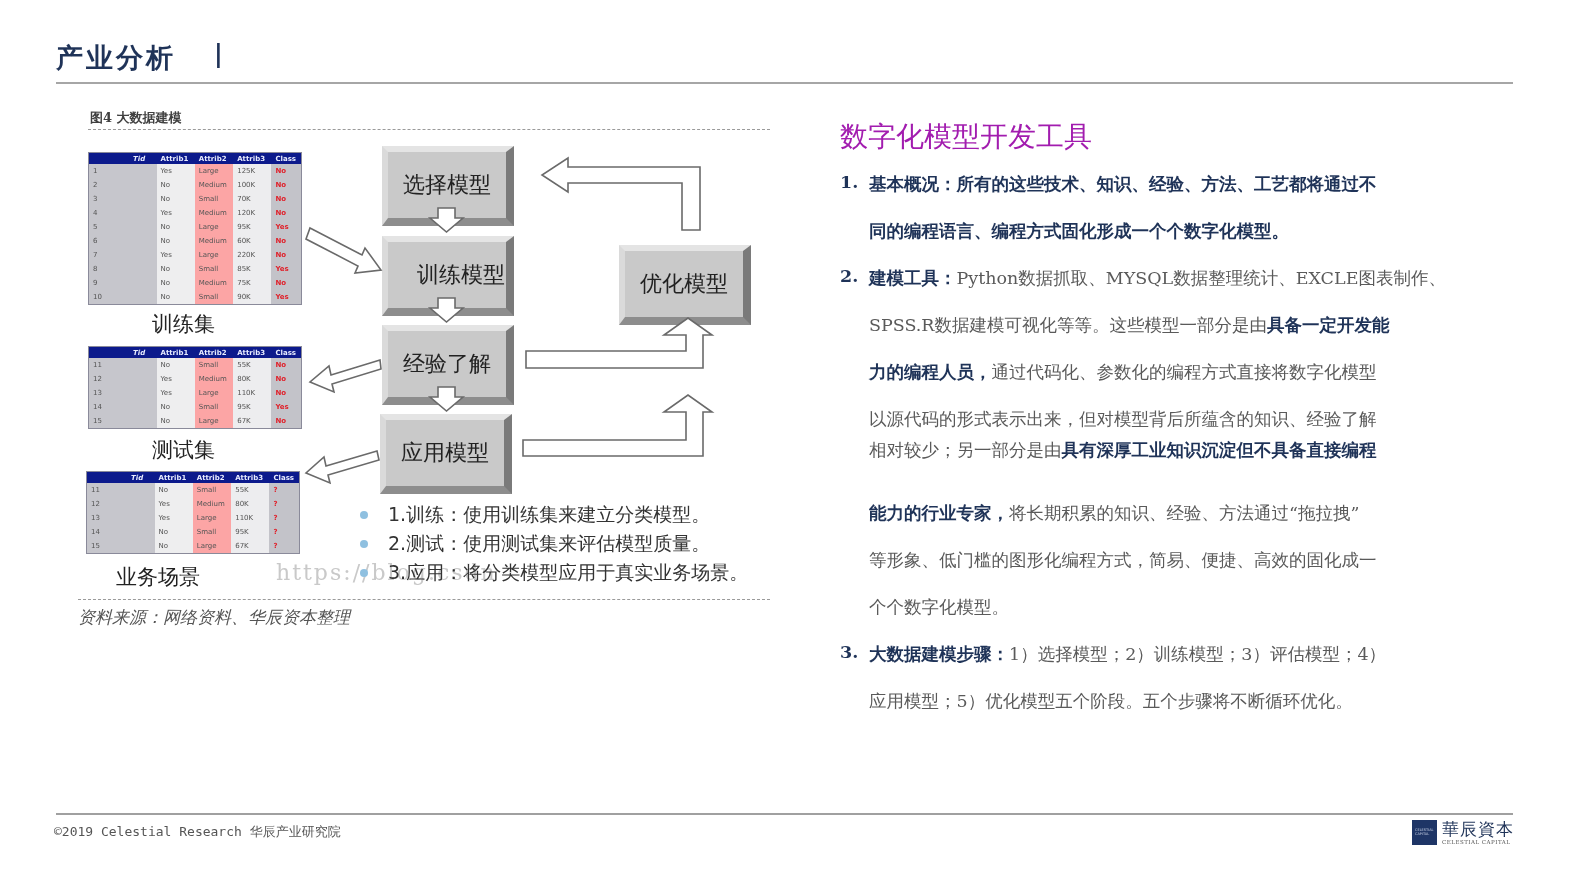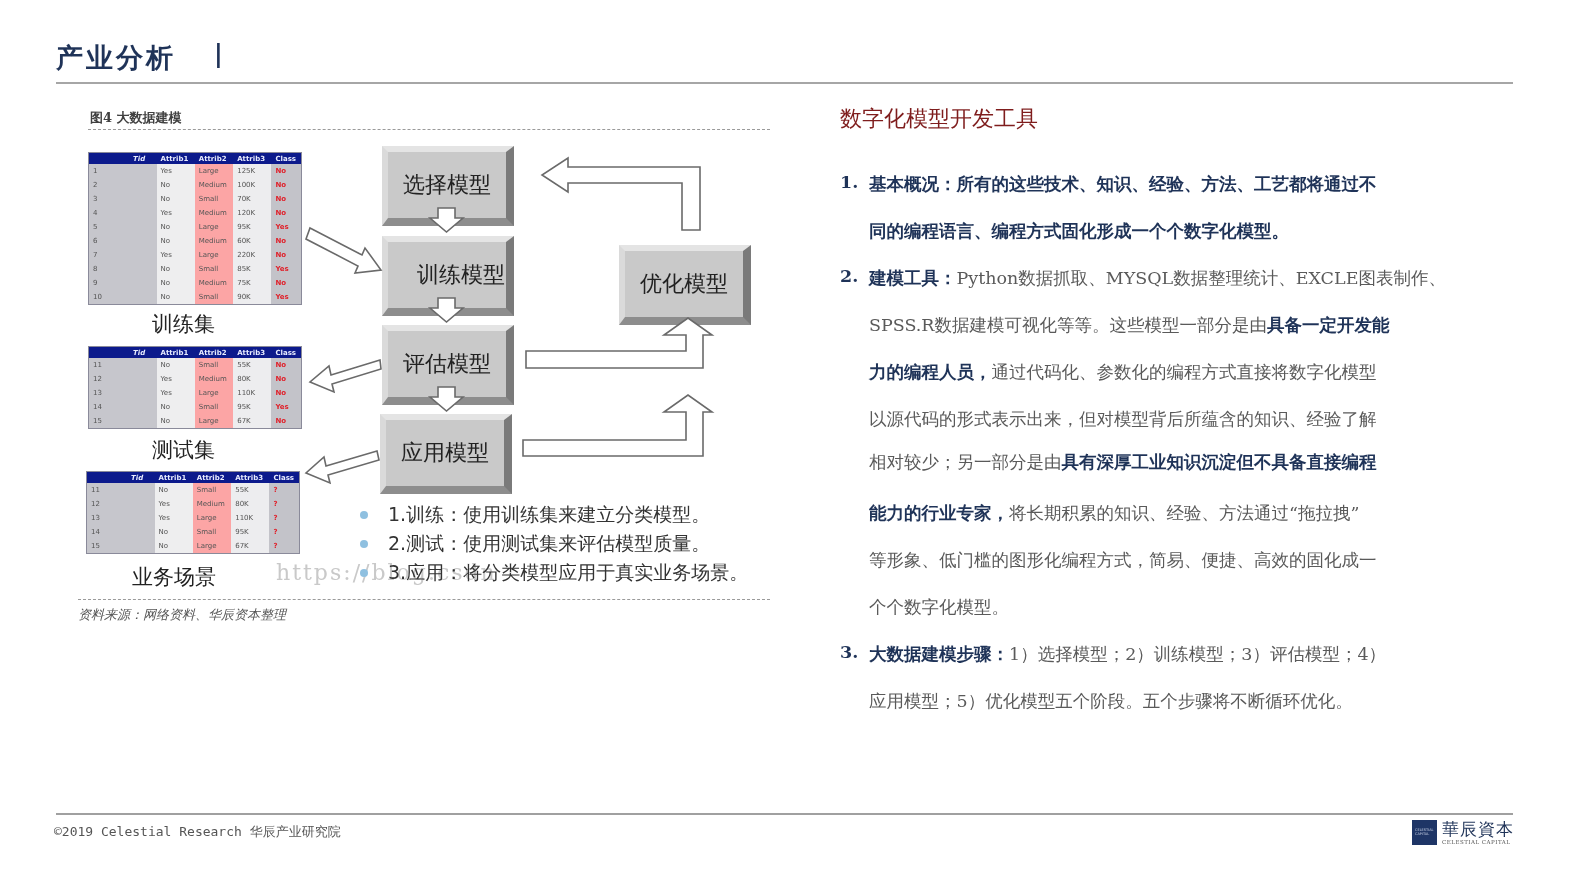--- a/index.html
+++ b/index.html
@@ -11,21 +11,21 @@
   .header .section { font-family: "DejaVu Sans", "Liberation Sans", sans-serif; font-weight: bold; font-size: 27px; color: #1f3358; letter-spacing: 3px; }
   .header .sep { font-family: "DejaVu Sans", sans-serif; font-weight: bold; font-size: 24px; color: #1f3358; margin: 0 16px 0 14px; }
   .header .title { font-size: 21px; color: #1f3358; }
   .header-rule { position: absolute; left: 56px; top: 82px; width: 1457px; height: 2px; background: #a6a6a6; }
 
   
   .fig-caption { position: absolute; left: 90px; top: 109px; font-size: 13px; font-weight: bold; color: #404040; }
   .dash { position: absolute; height: 0; border-top: 1.5px dashed #9a9a9a; }
   .dash.top { left: 88px; top: 129px; width: 682px; }
   .dash.bot { left: 78px; top: 599px; width: 692px; }
-  .fig-source { position: absolute; left: 78px; top: 606px; font-size: 13px; font-style: italic; color: #555; }
+  .fig-source { position: absolute; left: 78px; top: 606px; font-size: 17px; font-style: italic; color: #555; }
 
   .dtable { position: absolute; border: 1px solid #8a8a9a; background: #cfcfd4; font-family: "DejaVu Sans", "Liberation Sans", sans-serif; font-size: 7px; }
   .dtable table { border-collapse: collapse; width: 100%; }
   .dtable th { background: #0c1a8c; color: #e8ecff; font-weight: bold; height: 11px; text-align: left; padding-left: 4px; font-size: 7px; }
   .dtable th:first-child { font-style: italic; padding-left: 44px; }
   .dtable td { color: #555; height: 14px; padding-left: 4px; white-space: nowrap; }
   .dtable td:nth-child(1) { background: #c6c6cc; }
   .dtable td:nth-child(2) { background: #eeeeef; }
   .dtable td:nth-child(3) { background: #fca5a5; }
   .dtable td:nth-child(4) { background: #ededef; }
@@ -37,21 +37,21 @@
      border-top: 6px solid #e4e4e4; border-left: 6px solid #dadada; border-right: 8px solid #7a7a7a; border-bottom: 8px solid #8d8d8d; }
 
   .flow-svg { position: absolute; left: 0; top: 0; width: 1587px; height: 892px; pointer-events: none; }
 
   .steps { position: absolute; left: 360px; top: 500px; font-family: "DejaVu Sans", sans-serif; font-size: 19px; color: #333; line-height: 29px; }
   .steps .step { display: flex; align-items: center; }
   .steps .dot { width: 8px; height: 8px; border-radius: 50%; background: #8fc0e0; margin-right: 20px; }
   .watermark { position: absolute; left: 276px; top: 560px; font-size: 22px; color: #c9c9c9; letter-spacing: 2px; font-family: "DejaVu Serif", serif; }
 
   
-  .r-title { position: absolute; left: 840px; top: 104px; font-size: 22px; color: #7f1d1d; }
+  .r-title { position: absolute; left: 840px; top: 118px; font-size: 28px; color: #a21caf; }
   .para { position: absolute; left: 840px; font-size: 17.5px; color: #555; }
   .para .line { position: absolute; left: 29px; white-space: nowrap; }
   .para .num { position: absolute; left: 0; font-weight: bold; color: #1f3358; }
   .b { font-weight: bold; color: #1f3358; }
   .n { color: #5a5a5a; }
 
   
   .footer-rule { position: absolute; left: 56px; top: 813px; width: 1457px; height: 1.5px; background: #a0a0a0; }
   .footer-text { position: absolute; left: 54px; top: 823px; font-family: "DejaVu Sans Mono", "Liberation Mono", monospace; font-size: 13px; color: #555; }
   .logo { position: absolute; left: 1412px; top: 820px; display: flex; align-items: flex-start; }
@@ -254,25 +254,25 @@
         <tr>
           <td>15</td>
           <td>No</td>
           <td>Large</td>
           <td>67K</td>
           <td>?</td>
         </tr>
       </tbody>
     </table>
   </div>
-<div class="tbl-label" style="left:132px;top:563px;">业务场景</div>
+<div class="tbl-label" style="left:116px;top:563px;">业务场景</div>
 
 <div class="bevel-box" style="left:382px;top:146px;">选择模型</div>
 <div class="bevel-box" style="left:382px;top:236px;padding-left:28px;">训练模型</div>
-<div class="bevel-box" style="left:382px;top:325px;">评估模型</div>
+<div class="bevel-box" style="left:382px;top:325px;">经验了解</div>
 <div class="bevel-box" style="left:380px;top:414px;">应用模型</div>
 <div class="bevel-box" style="left:619px;top:245px;">优化模型</div>
 
 <svg class="flow-svg" viewBox="0 0 1587 892">
   <g fill="#ffffff" stroke="#6a6a6a" stroke-width="1.6" stroke-linejoin="miter">
 
     <path d="M438,208 h17 v10 h8 l-16.5,14 l-16.5,-14 h8 z"></path>
     <path d="M438,298 h17 v10 h8 l-16.5,14 l-16.5,-14 h8 z"></path>
     <path d="M438,387 h17 v10 h8 l-16.5,14 l-16.5,-14 h8 z"></path>
 
@@ -316,21 +316,21 @@
   <span class="line b" style="top:0;">基本概况：所有的这些技术、知识、经验、方法、工艺都将通过不</span>
   <span class="line b" style="top:47px;">同的编程语言、编程方式固化形成一个个数字化模型。</span>
 </div>
 
 <div class="para" style="top:266px;">
   <span class="num">2.</span>
   <span class="line" style="top:0;text-align:center;"><span class="b">建模工具：</span><span class="n">Python数据抓取、MYSQL数据整理统计、EXCLE图表制作、</span></span>
   <span class="line" style="top:47px;"><span class="n">SPSS.R数据建模可视化等等。这些模型一部分是由</span><span class="b">具备一定开发能</span></span>
   <span class="line" style="top:94px;"><span class="b">力的编程人员，</span><span class="n">通过代码化、参数化的编程方式直接将数字化模型</span></span>
   <span class="line n" style="top:141px;">以源代码的形式表示出来，但对模型背后所蕴含的知识、经验了解</span>
-  <span class="line" style="top:184px;"><span class="n">相对较少；另一部分是由</span><span class="b">具有深厚工业知识沉淀但不具备直接编程</span></span>
+  <span class="line" style="top:172px;"><span class="n">相对较少；另一部分是由</span><span class="b">具有深厚工业知识沉淀但不具备直接编程</span></span>
   <span class="line" style="top:235px;"><span class="b">能力的行业专家，</span><span class="n">将长期积累的知识、经验、方法通过“拖拉拽”</span></span>
   <span class="line n" style="top:282px;">等形象、低门槛的图形化编程方式，简易、便捷、高效的固化成一</span>
   <span class="line n" style="top:329px;">个个数字化模型。</span>
 </div>
 
 <div class="para" style="top:642px;">
   <span class="num">3.</span>
   <span class="line" style="top:0;"><span class="b">大数据建模步骤：</span><span class="n">1）选择模型；2）训练模型；3）评估模型；4）</span></span>
   <span class="line n" style="top:47px;">应用模型；5）优化模型五个阶段。五个步骤将不断循环优化。</span>
 </div>

